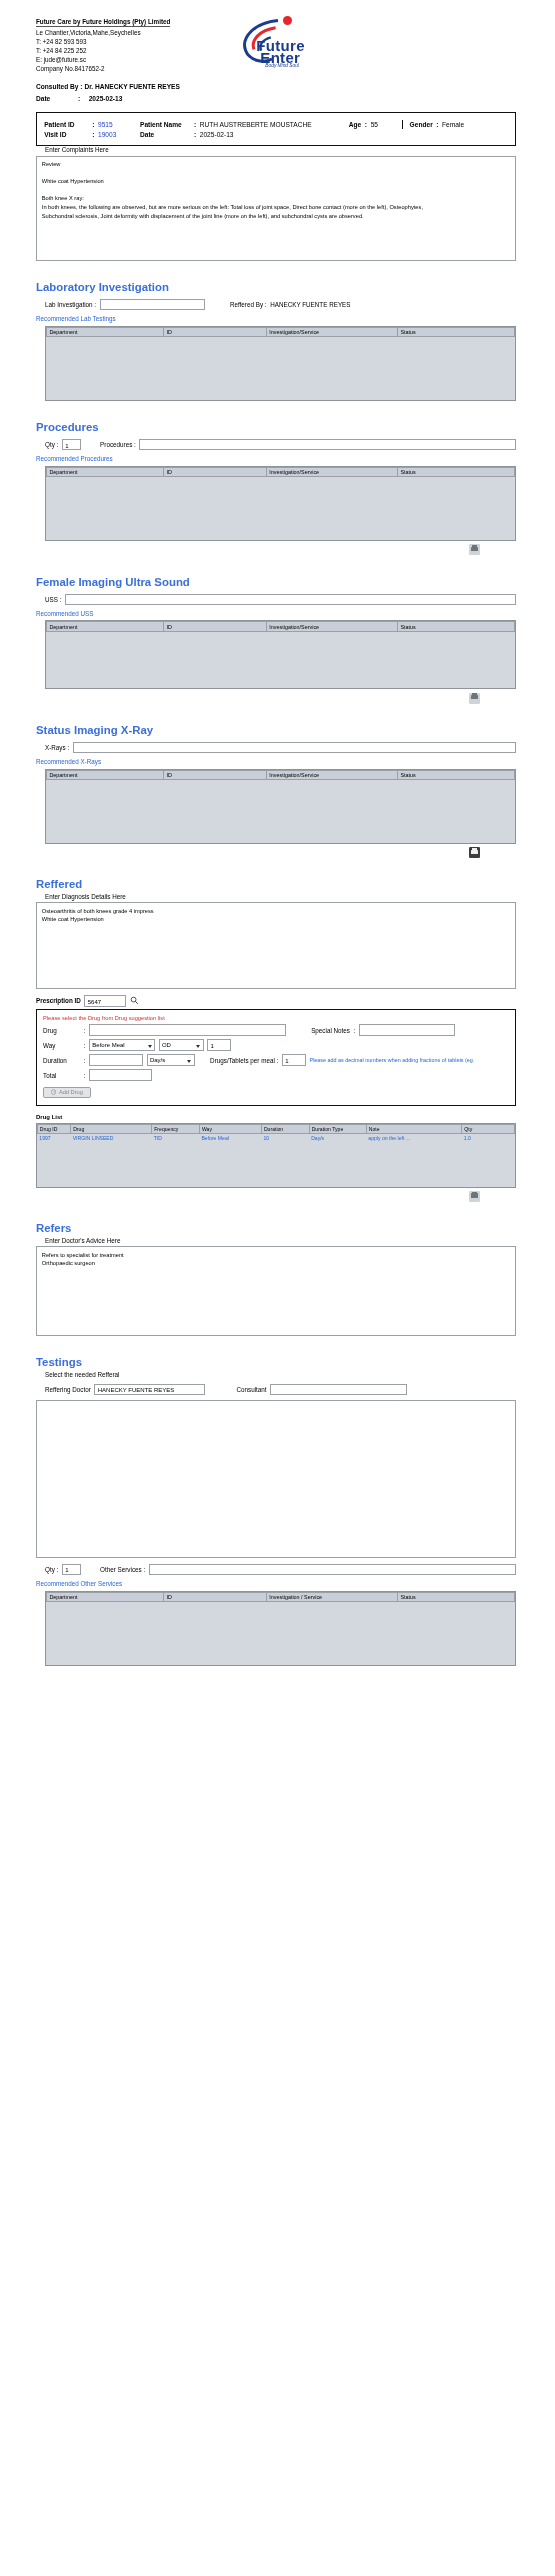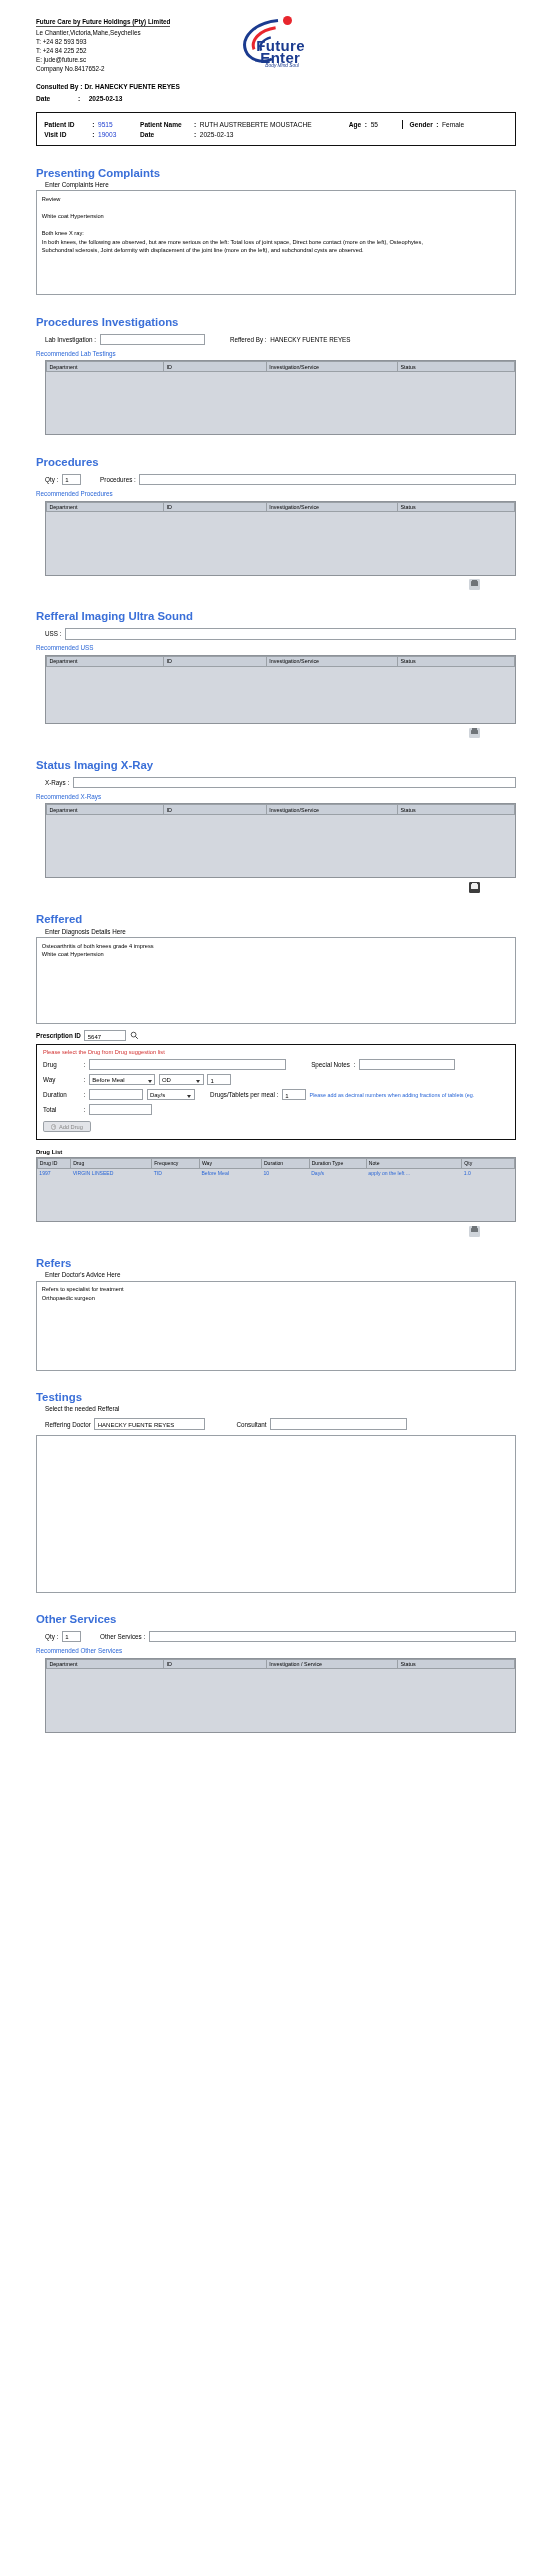--- a/index.html
+++ b/index.html
@@ -252,31 +252,30 @@
     <div class="patient-row">
       <span class="p-lbl" style="width:48px">Visit ID</span>
       <span class="p-lbl" style="margin-right:3.6px">:</span>
       <span class="blue" style="width:42px">19003</span>
       <span class="p-lbl" style="width:54px">Date</span>
       <span class="p-lbl" style="margin-right:3.6px">:</span>
       <span>2025-02-13</span>
     </div>
   </div>
 
-  <h2 class="sec">Presenting Complaints</h2>
   <div class="sub-lbl">Enter Complaints Here</div>
   <div class="ta">Review
 
 White coat Hypertension
 
 Both knee X ray:
 In both knees, the following are observed, but are more serious on the left: Total loss of joint space, Direct bone contact (more on the left), Osteophytes,
 Subchondral sclerosis, Joint deformity with displacement of the joint line (more on the left), and subchondral cysts are observed.</div>
 
-  <h2 class="sec">Procedures  Investigations</h2>
+  <h2 class="sec">Laboratory  Investigation</h2>
   <div class="field-row">
     <span class="lab">Lab Investigation :</span>
     <span class="inp w-med"></span>
     <span style="display:inline-block;width:18px"></span>
     <span class="lab">Reffered By :</span>
     <span class="lab">HANECKY FUENTE REYES</span>
   </div>
   <div class="sub-lbl-blue">Recommended Lab Testings</div>
   <div class="grid-wrap tall">
     <table class="grid">
@@ -309,21 +308,21 @@
         <th style="width:28%">Investigation/Service</th>
         <th style="width:25%">Status</th>
       </tr>
     </tbody>
       </table>
   </div>
   <div class="print-row">
     <div class="print-btn light"></div>
   </div>
 
-  <h2 class="sec">Refferal Imaging Ultra Sound</h2>
+  <h2 class="sec">Female Imaging Ultra Sound</h2>
   <div class="field-row">
     <span class="lab">USS :</span>
     <span class="inp w-wide"></span>
   </div>
   <div class="sub-lbl-blue">Recommended USS</div>
   <div class="grid-wrap tall2">
     <table class="grid">
       <tbody>
           <tr>
         <th style="width:25%">Department</th>
@@ -455,21 +454,20 @@
   <div class="sub-lbl">Select the needed Refferal</div>
   <div class="field-row">
     <span class="lab">Reffering Doctor</span>
     <span class="inp" style="width:111px">HANECKY FUENTE REYES</span>
     <span style="display:inline-block;width:24px"></span>
     <span class="lab">Consultant</span>
     <span class="inp" style="width:137px"></span>
   </div>
   <div class="ta referral"></div>
 
-  <h2 class="sec">Other Services</h2>
   <div class="field-row">
     <span class="lab">Qty :</span>
     <span class="inp w-tiny">1</span>
     <span style="display:inline-block;width:12px"></span>
     <span class="lab">Other Services :</span>
     <span class="inp w-wide"></span>
   </div>
   <div class="sub-lbl-blue">Recommended Other Services</div>
   <div class="grid-wrap tall">
     <table class="grid">

